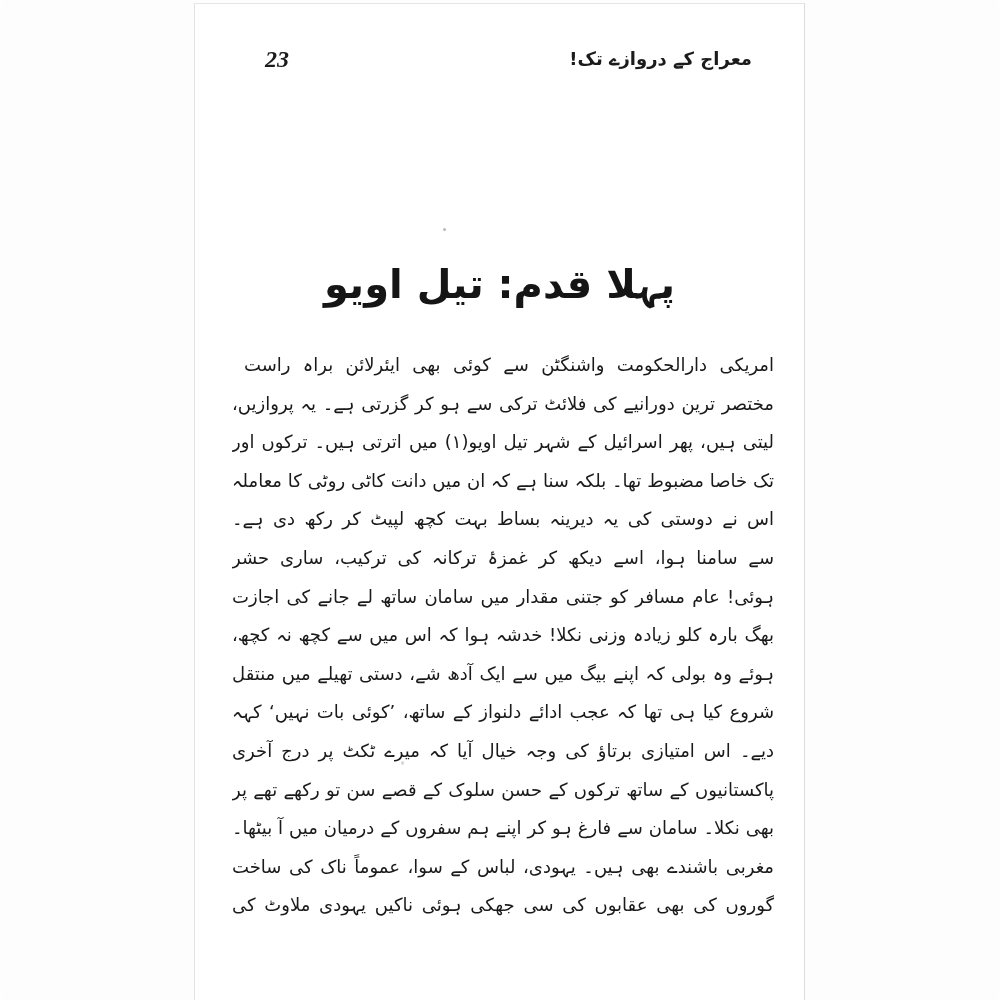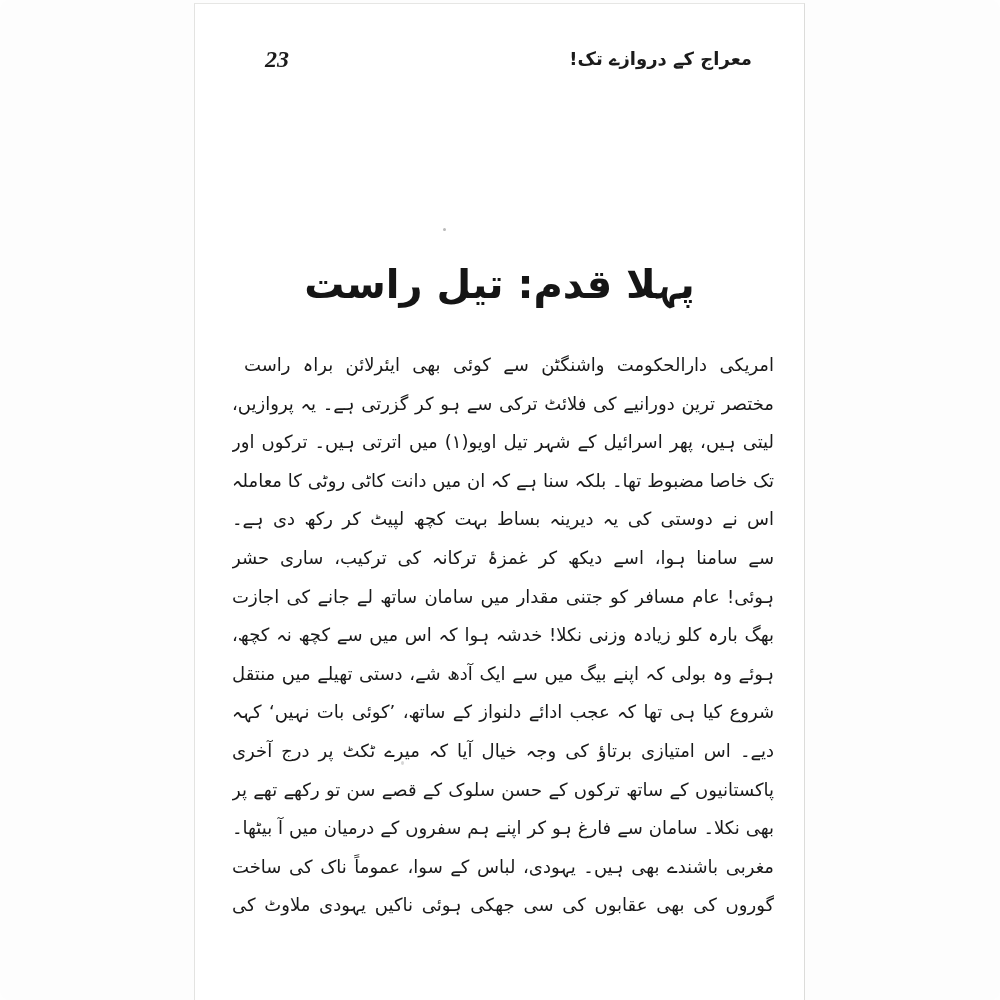--- a/index.html
+++ b/index.html
@@ -99,21 +99,21 @@
 </head>
 <body>
 
 <div class="canvas">
   <div class="page">
 
     <span class="pagenum">23</span>
 
     <span class="running-title" dir="rtl">معراج کے دروازے تک!</span>
 
-    <h1 class="chapter-title" dir="rtl">پہلا قدم: تیل راست</h1>
+    <h1 class="chapter-title" dir="rtl">پہلا قدم: تیل اویو</h1>
 
     <div class="body-text" dir="rtl">
       <div class="body-line first">امریکی دارالحکومت واشنگٹن سے کوئی بھی ایئرلائن براہ راست اسرائیل نہیں جاتی۔ ان میں</div>
       <div class="body-line">مختصر ترین دورانیے کی فلائٹ ترکی سے ہو کر گزرتی ہے۔ یہ پروازیں، استنبول کے مستقر پہ گھنٹے بھر کو ٹھیکی</div>
       <div class="body-line">لیتی ہیں، پھر اسرائیل کے شہر تیل اویو(۱) میں اترتی ہیں۔ ترکوں اور اسرائیلیوں کا تعلق پرانا اور ابھی کل</div>
       <div class="body-line">تک خاصا مضبوط تھا۔ بلکہ سنا ہے کہ ان میں دانت کاٹی روٹی کا معاملہ تھا مگر ترکی میں جو نئی لہر اٹھی ہے،</div>
       <div class="body-line">اس نے دوستی کی یہ دیرینہ بساط بہت کچھ لپیٹ کر رکھ دی ہے۔ ایئرلائن کے کاؤنٹر پہ جس ترک لڑکی</div>
       <div class="body-line">سے سامنا ہوا، اسے دیکھ کر غمزۂ ترکانہ کی ترکیب، ساری حشر سامانیوں کے ساتھ، گویا سامنے آ کھڑی</div>
       <div class="body-line">ہوئی! عام مسافر کو جتنی مقدار میں سامان ساتھ لے جانے کی اجازت ہوتی ہے، اپنا اسباب اس سے لگ</div>
       <div class="body-line">بھگ بارہ کلو زیادہ وزنی نکلا! خدشہ ہوا کہ اس میں سے کچھ نہ کچھ، یہیں پھینکنا پڑ جائے گا۔ لیکن مسکراتے</div>

